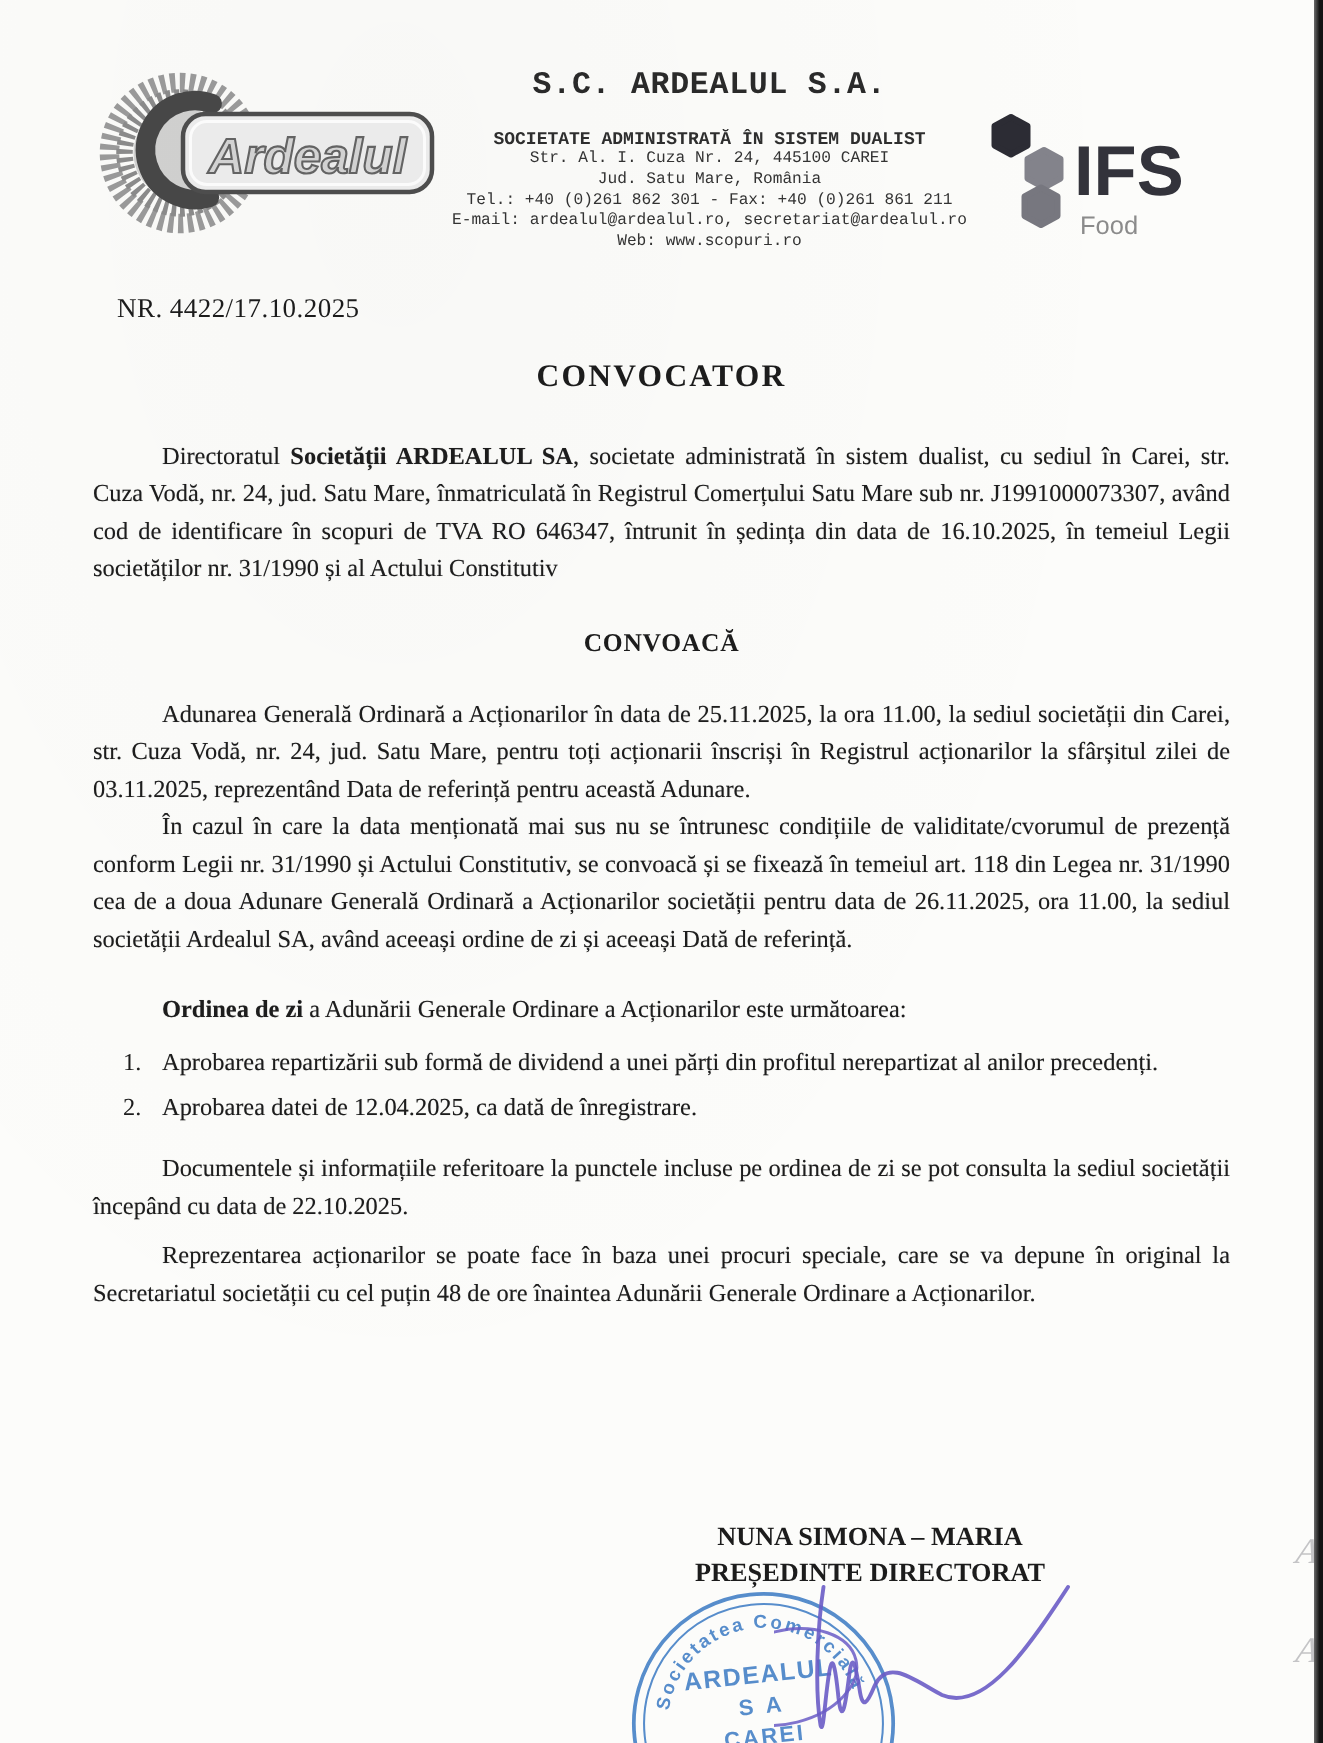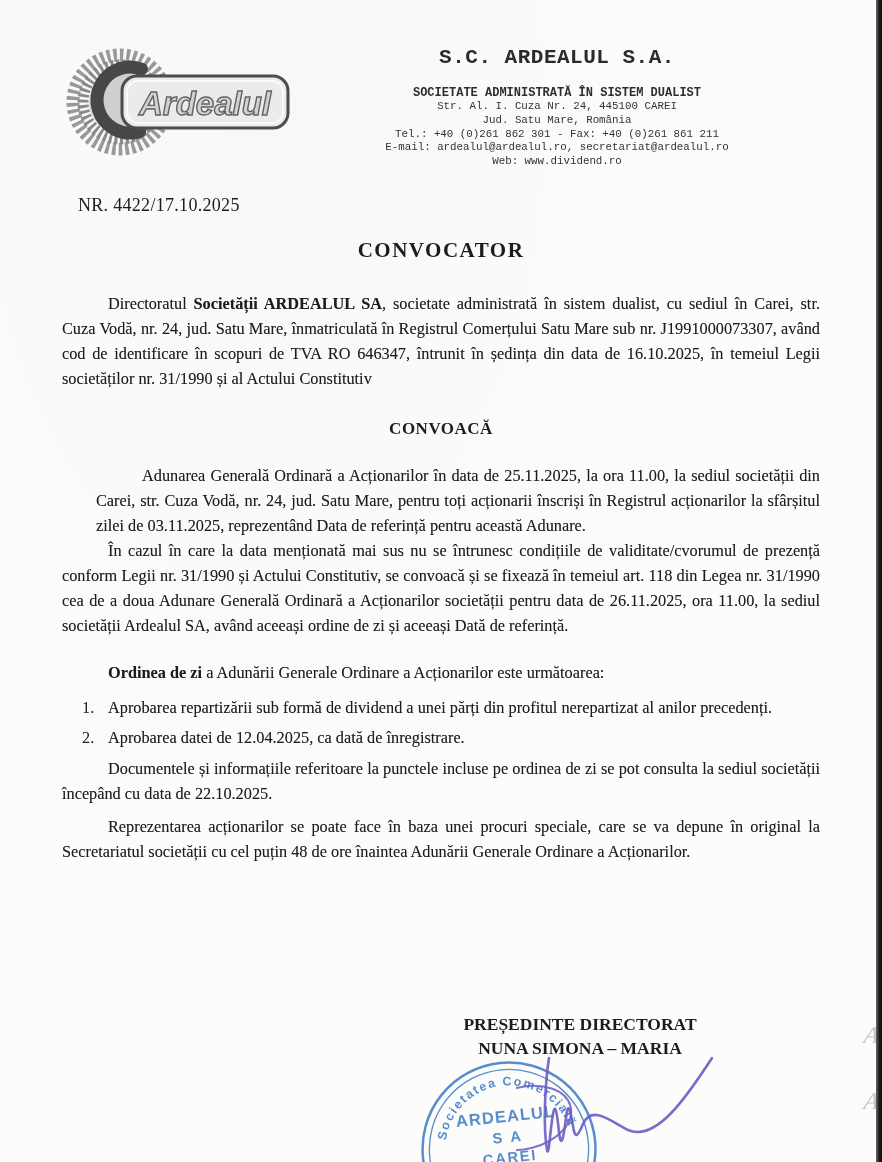--- a/index.html
+++ b/index.html
@@ -45,27 +45,27 @@
   
   .ref-number { margin-top:26px; padding-left:16px; font-size:18px; font-weight:normal; letter-spacing:0.3px; }
   .doc-title  { margin-top:22px; text-align:center; font-size:21px; font-weight:bold; letter-spacing:1.5px; }
   .para {
     font-size:16.3px; line-height:25px; text-align:justify;
     text-indent:46px; color:#1d1d1d;
     text-shadow:0 0 0.5px rgba(30,30,30,0.4);
   }
   .p1 { margin-top:28px; }
   .h2 { margin-top:28px; text-align:center; font-size:17px; font-weight:bold; letter-spacing:0.5px; }
-  .p23 { margin-top:24px;margin-left:34px; }
+  .p23 { margin-top:24px; }
   .agenda-head { margin-top:22px; }
   .agenda-list { margin-top:10px; }
   .agenda-item { display:flex; padding-left:20px; margin-bottom:5px; }
   .agenda-num  { flex:0 0 26px; font-size:16.3px; line-height:25px; }
   .agenda-text { flex:1; font-size:16.3px; line-height:25px; text-align:justify; text-shadow:0 0 0.5px rgba(30,30,30,0.4); }
-  .p4 { margin-top:6px; }
+  .p4 { margin-top:16px; }
   .p5 { margin-top:8px; }
   b.inline { font-weight:bold; }
 
   
   .sig-block {
     position:absolute; left:390px; top:1012px; width:380px;
     text-align:center; font-size:17.5px; font-weight:bold; line-height:24px;
     z-index:3;
   }
   .stamp-wrap { position:absolute; left:418px; top:1058px; width:182px; height:182px; z-index:2; transform:rotate(-6deg); opacity:0.92; }
@@ -99,23 +99,32 @@
         </svg>
       </div>
 
       <div class="hdr-center">
         <div class="company-name">S.C. ARDEALUL S.A.</div>
         <div class="company-sub">SOCIETATE ADMINISTRATĂ ÎN SISTEM DUALIST</div>
         <div class="hdr-line">Str. Al. I. Cuza Nr. 24, 445100 CAREI</div>
         <div class="hdr-line">Jud. Satu Mare, România</div>
         <div class="hdr-line">Tel.: +40 (0)261 862 301 - Fax: +40 (0)261 861 211</div>
         <div class="hdr-line">E-mail: ardealul@ardealul.ro, secretariat@ardealul.ro</div>
-        <div class="hdr-line">Web: www.dividend.ro</div>
+        <div class="hdr-line">Web: www.scopuri.ro</div>
       </div>
 
+      <div class="ifs-wrap">
+        <svg width="150" height="90" viewBox="0 0 150 90">
+          <polygon points="22,8 33,14 33,27 22,33 11,27 11,14" fill="#2c2c34" stroke="#2c2c34" stroke-width="4" stroke-linejoin="round"></polygon>
+          <polygon points="44,30 55,36 55,49 44,55 33,49 33,36" fill="#83838b" stroke="#83838b" stroke-width="4" stroke-linejoin="round"></polygon>
+          <polygon points="42,55 53,61 53,74 42,80 31,74 31,61" fill="#77777f" stroke="#77777f" stroke-width="4" stroke-linejoin="round"></polygon>
+          <text x="64" y="60" font-family="Liberation Sans, DejaVu Sans, sans-serif" font-size="47" font-weight="bold" fill="#33333b">IFS</text>
+          <text x="68" y="86" font-family="Liberation Sans, DejaVu Sans, sans-serif" font-size="17" fill="#8b8b8b">Food</text>
+        </svg>
+      </div>
     </div>
 
     <div class="ref-number">NR. 4422/17.10.2025</div>
 
     <div class="doc-title">CONVOCATOR</div>
 
     <p class="para p1"><span>Directoratul </span><b class="inline">Societății ARDEALUL SA</b><span>, societate administrată în sistem dualist, cu sediul în Carei, str. Cuza Vodă, nr. 24, jud. Satu Mare, înmatriculată în Registrul Comerțului Satu Mare sub nr. J1991000073307, având cod de identificare în scopuri de TVA RO 646347, întrunit în ședința din data de 16.10.2025, în temeiul Legii societăților nr. 31/1990 și al Actului Constitutiv</span></p>
 
     <div class="h2">CONVOACĂ</div>
 
@@ -134,22 +143,22 @@
         <span class="agenda-text">Aprobarea datei de 12.04.2025, ca dată de înregistrare.</span>
       </div>
     </div>
 
     <p class="para p4">Documentele și informațiile referitoare la punctele incluse pe ordinea de zi se pot consulta la sediul societății începând cu data de 22.10.2025.</p>
     <p class="para p5">Reprezentarea acționarilor se poate face în baza unei procuri speciale, care se va depune în original la Secretariatul societății cu cel puțin 48 de ore înaintea Adunării Generale Ordinare a Acționarilor.</p>
 
   </div>
 
   <div class="sig-block">
+    <div>NUNA SIMONA – MARIA</div>
     <div>PREȘEDINTE DIRECTORAT</div>
-    <div>NUNA SIMONA – MARIA</div>
   </div>
 
   <div class="stamp-wrap">
     <svg width="182" height="182" viewBox="0 0 160 160">
       <defs>
         <path id="tp-top" d="M 24,80 A 56,56 0 1 1 136,80"></path>
         <path id="tp-bot" d="M 16,78 A 64,64 0 1 0 144,78"></path>
       </defs>
       <circle cx="80" cy="80" r="76" fill="none" stroke="#4a84c8" stroke-width="2.2"></circle>
       <circle cx="80" cy="80" r="70" fill="none" stroke="#4a84c8" stroke-width="1.2"></circle>

